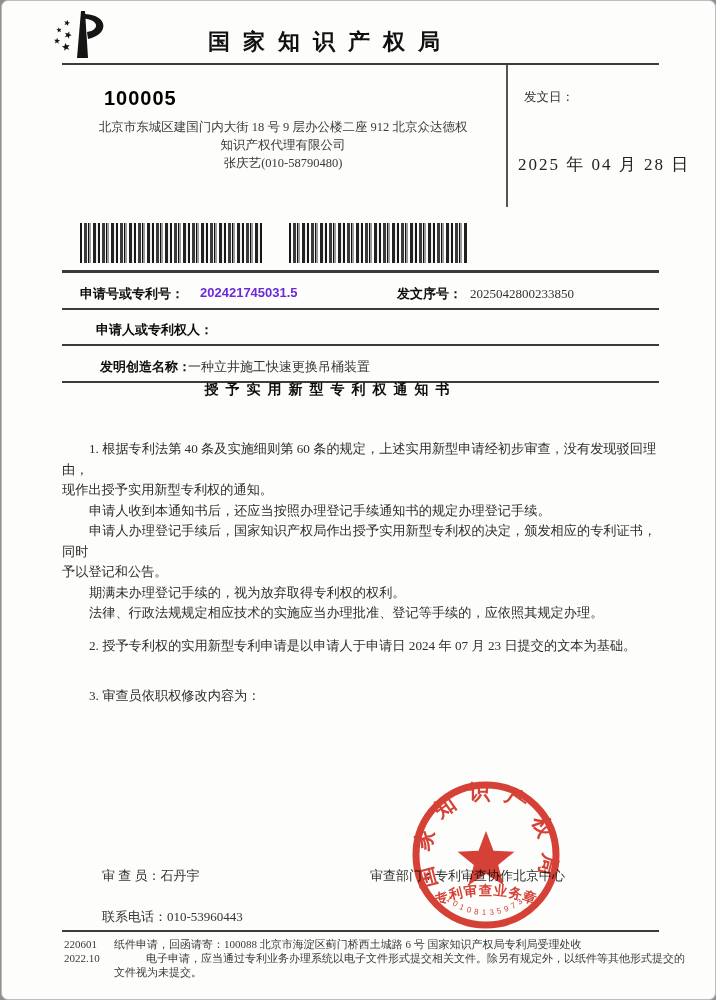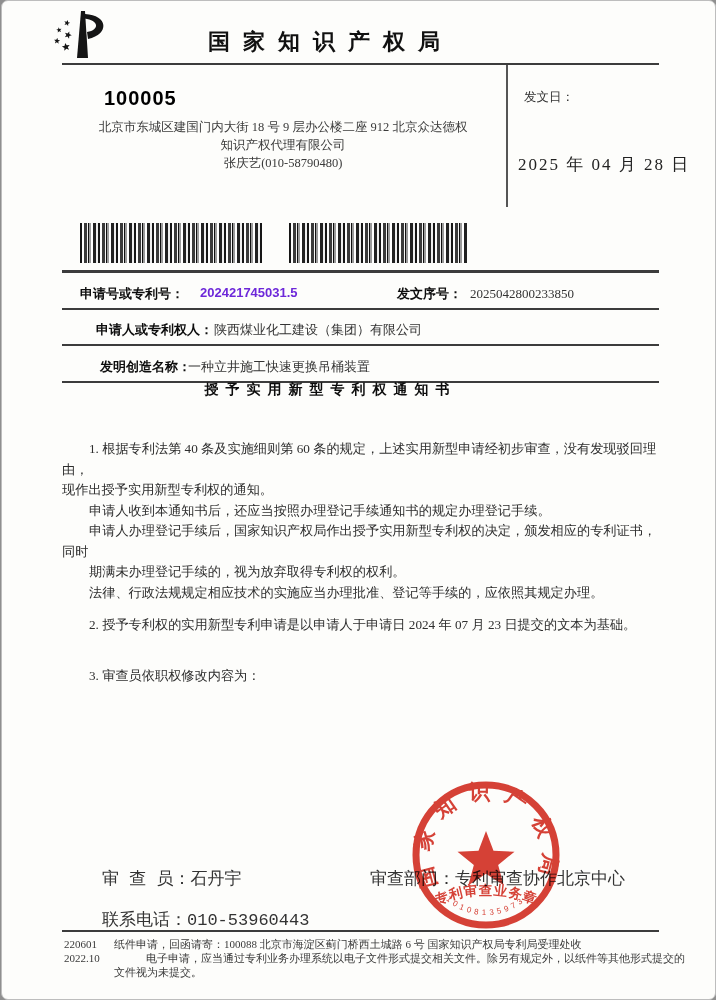--- a/index.html
+++ b/index.html
@@ -39,21 +39,21 @@
     left:0;right:56px;top:380px;text-align:center;font-size:14px;letter-spacing:7px;color:#0c0c0c;
   }
   .body-block{position:absolute;left:60px;top:438px;width:600px;}
   .body-block p{
     margin:0;font-size:13.2px;line-height:20.5px;color:#2e2e2e;
     font-family:"Liberation Serif","DejaVu Serif",serif;
   }
   .body-block p.indent{text-indent:27px;}
   .body-block p.gap1{margin-top:12px;}
   .body-block p.gap2{margin-top:30px;}
-  .signoff{font-size:17px;color:#333;font-family:Liberation Mono, monospace;}
+  .signoff{font-size:13px;color:#333;}
   .seal{position:absolute;left:404px;top:776px;width:160px;height:160px;mix-blend-mode:multiply;opacity:.95;}
   .foot-note{font-size:11px;color:#3a3a3a;line-height:14px;}
 </style>
 </head>
 <body>
 
 <div class="page">
 
   <svg class="abs" style="left:52px;top:9px;" width="62" height="52" viewBox="0 0 62 52">
     <defs>
@@ -86,36 +86,36 @@
   <div class="hline" style="left:60px;top:269px;width:597px;height:2.5px;"></div>
 
   <div class="abs heiti field-label" style="left:78px;top:284px;">申请号或专利号：</div>
   <div class="abs heiti field-val-bold" style="left:198px;top:284px;">202421745031.5</div>
   <div class="abs heiti field-label" style="left:395px;top:284px;">发文序号：</div>
   <div class="abs serif field-val" style="left:468px;top:285px;">2025042800233850</div>
 
   <div class="hline" style="left:60px;top:307px;width:597px;"></div>
 
   <div class="abs heiti field-label" style="left:78px;top:320px;padding-left:16px;">申请人或专利权人：</div>
-  <div class="abs serif field-val" style="left:212px;top:320px;">陕西煤业化工建设（集团）有限公司</div>
 
   <div class="hline" style="left:60px;top:343px;width:597px;"></div>
 
   <div class="abs heiti field-label" style="left:78px;top:357px;margin-left:20px;">发明创造名称：</div>
   <div class="abs serif field-val" style="left:186px;top:357px;">一种立井施工快速更换吊桶装置</div>
 
   <div class="hline" style="left:60px;top:380px;width:597px;"></div>
 
   <div class="abs heiti notice-title">授予实用新型专利权通知书</div>
 
   <div class="body-block">
     <p class="indent">1. 根据专利法第 40 条及实施细则第 60 条的规定，上述实用新型申请经初步审查，没有发现驳回理由，</p>
     <p>现作出授予实用新型专利权的通知。</p>
     <p class="indent">申请人收到本通知书后，还应当按照办理登记手续通知书的规定办理登记手续。</p>
     <p class="indent">申请人办理登记手续后，国家知识产权局作出授予实用新型专利权的决定，颁发相应的专利证书，同时</p>
+    <p>予以登记和公告。</p>
     <p class="indent">期满未办理登记手续的，视为放弃取得专利权的权利。</p>
     <p class="indent">法律、行政法规规定相应技术的实施应当办理批准、登记等手续的，应依照其规定办理。</p>
     <p class="indent gap1">2. 授予专利权的实用新型专利申请是以申请人于申请日 2024 年 07 月 23 日提交的文本为基础。</p>
     <p class="indent gap2">3. 审查员依职权修改内容为：</p>
   </div>
 
   <div class="abs serif signoff" style="left:100px;top:866px;">
     <span>审 查 员：</span><span>石丹宇</span>
   </div>
   <div class="abs serif signoff" style="left:100px;top:907px;">

